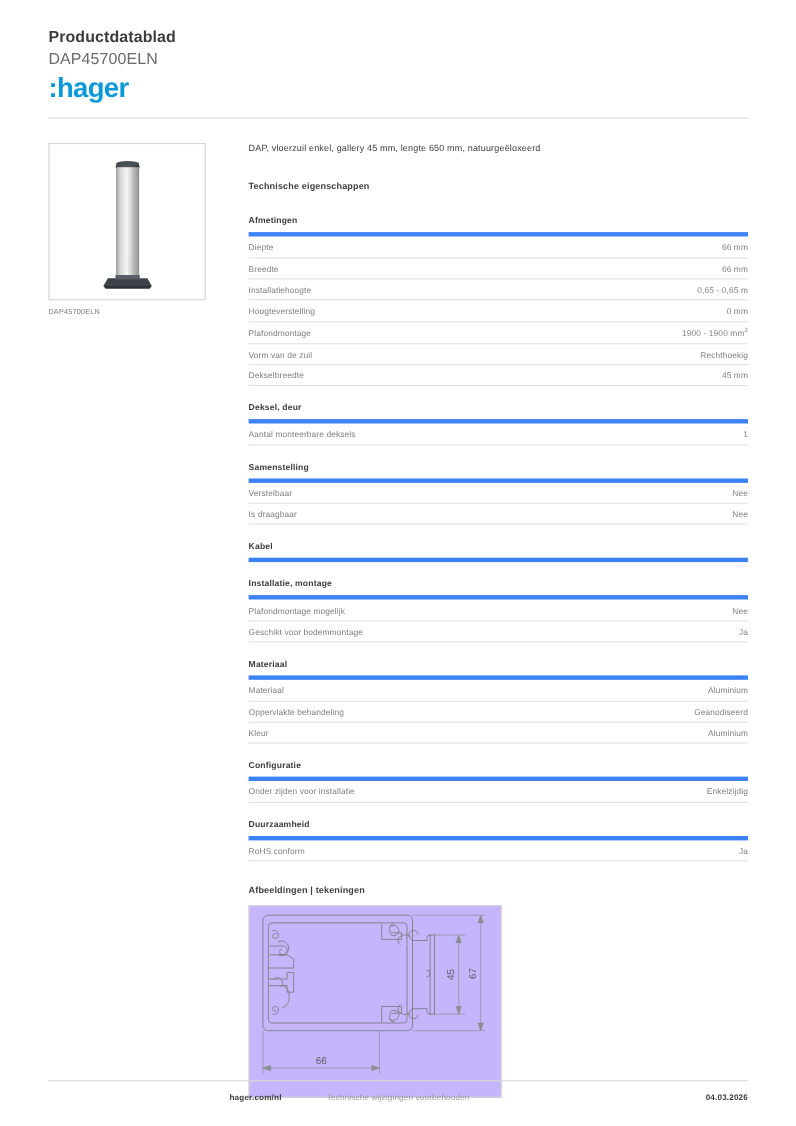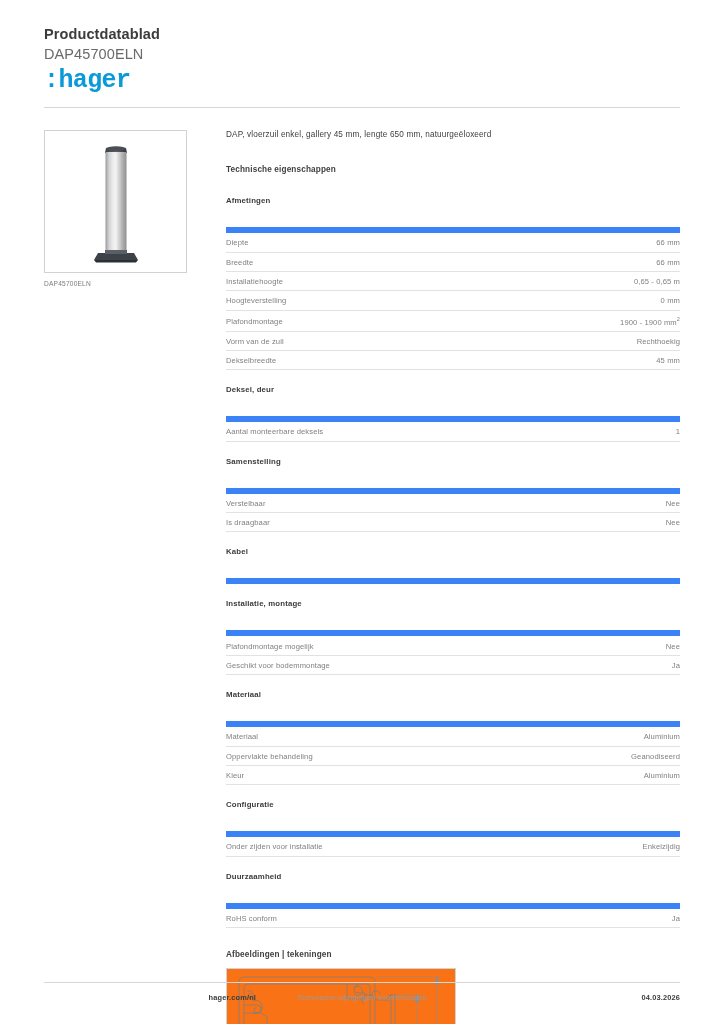--- a/index.html
+++ b/index.html
@@ -44,21 +44,20 @@
     color: #6a6a6a;
     letter-spacing: .1px;
   }
   .logo {
     font-size: 25px;
     font-weight: bold;
     color: #0a9ad9;
     letter-spacing: -.6px;
     line-height: 1;
     padding-top: 4px;
-    font-family: Liberation Mono, monospace;
   }
   .header-rule {
     margin-top: 14px;
     border-top: 1px solid #d7d7d7;
   }
 
   
   .content {
     display: flex;
     padding-top: 22px;
@@ -97,22 +96,22 @@
     letter-spacing: .15px;
     margin-bottom: 22px;
   }
 
   .spec-group { margin-bottom: 15px; }
   .group-title {
     font-size: 7.8px;
     font-weight: bold;
     color: #3c3c3c;
     letter-spacing: .15px;
-    padding-bottom: 22px;
-    border-bottom: 6px solid #3b82f6;
+    padding-bottom: 6px;
+    border-bottom: 4px solid #3b82f6;
   }
   .spec-row {
     display: flex;
     justify-content: space-between;
     align-items: baseline;
     font-size: 7.6px;
     color: #808080;
     letter-spacing: .1px;
     padding: 5.2px 0 4.2px 0;
     border-bottom: 1px solid #e2e2e2;
@@ -126,21 +125,21 @@
     font-size: 8.2px;
     font-weight: bold;
     color: #404040;
     letter-spacing: .15px;
     margin-top: 22px;
     margin-bottom: 9px;
   }
   .drawing-box {
     width: 230px; height: 175px;
     border: 1px solid #d2d2d2;
-    background: #f97316;
+    background: #c4b5fd;
     position: relative;
   }
 
   
   .footer {
     position: absolute;
     left: 44px; right: 44px;
     bottom: 22px;
   }
   .footer-rule { border-top: 1px solid #d7d7d7; }

